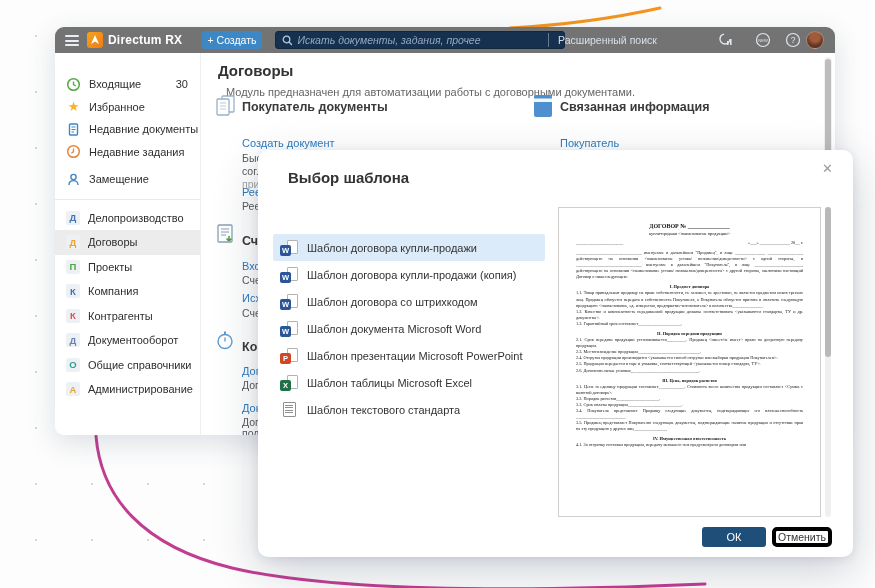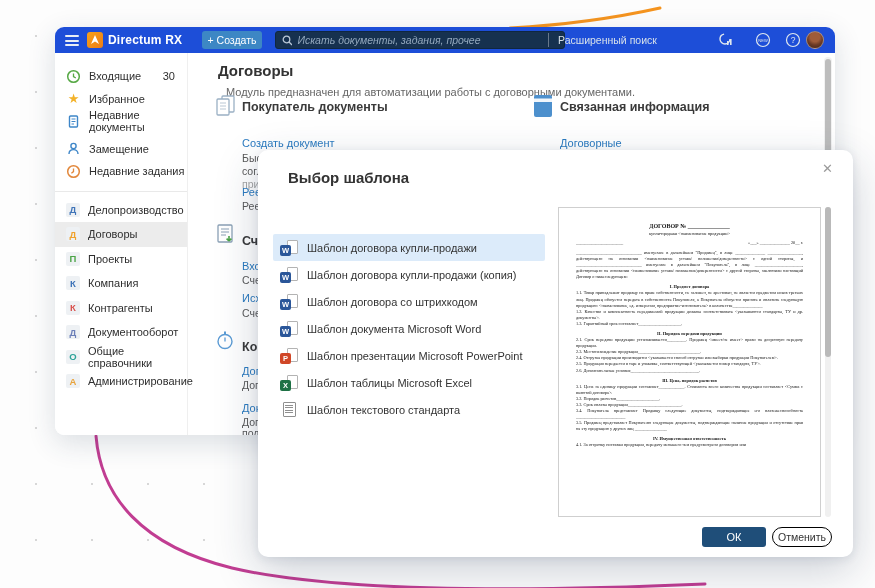--- a/index.html
+++ b/index.html
@@ -14,21 +14,21 @@
     position:relative;
   }
   #decor { position:absolute; left:0; top:0; z-index:0; }
 
   
   #window { position:absolute; left:55px; top:27px; width:780px; height:408px;
     background:#fff; border-radius:9px; z-index:1;
     box-shadow:0 8px 28px rgba(40,60,90,.16);
   }
   .topbar { position:absolute; left:0; top:0; right:0; height:26px;
-    background:#1d4ed8; border-radius:9px 9px 0 0; }
+    background:#737373; border-radius:9px 9px 0 0; }
   .tb-burger { position:absolute; left:10px; top:6px; width:14px; height:14px; cursor:pointer; }
   .tb-burger i { display:block; height:2px; background:#e8eef5; margin:2.4px 0; border-radius:1px; }
   .tb-logo { position:absolute; left:32px; top:5px; width:16px; height:16px; border-radius:3px;
     background:linear-gradient(135deg,#f7a21b,#ee7c16); }
   .tb-title { position:absolute; left:53px; top:6px; color:#fff; font-size:12px; font-weight:bold; letter-spacing:.2px;}
   .btn-create { position:absolute; left:147px; top:4px; width:60px; height:18px;
     background:#3d87c4; border-radius:3px; color:#fff; font-size:10.5px;
     display:flex; align-items:center; justify-content:center; cursor:pointer; }
   .tb-search { position:absolute; left:220px; top:4px; width:290px; height:18px;
     background:#16314f; border:1px solid #0f2740; border-radius:3px;
@@ -37,22 +37,22 @@
     font-style:italic; font-size:10.5px; color:#cfdae6; font-family:"Liberation Sans",sans-serif;}
   .tb-search input::placeholder { color:#93a8bd; }
   .tb-divider { position:absolute; left:493px; top:6px; width:1px; height:14px; background:rgba(255,255,255,.35); }
   .tb-adv { position:absolute; left:503px; top:7px; color:#d6e0ea; font-size:10.5px; cursor:pointer; }
   .tb-ic { position:absolute; top:5px; width:16px; height:16px; cursor:pointer; }
   .avatar { position:absolute; top:4px; width:18px; height:18px; border-radius:50%;
     background:radial-gradient(circle at 50% 32%, #a05c3a 0 34%, #6d3b26 58%, #3c2016 100%);
     border:1px solid rgba(255,255,255,.4); cursor:pointer;}
 
   
-  .sidebar { position:absolute; left:0; top:26px; bottom:0; width:133px;
-    border-right:1px solid #efefef; border-radius:0 0 0 9px; background:#fff; padding-top:12px;}
+  .sidebar { position:absolute; left:0; top:26px; bottom:0; width:146px;
+    border-right:1px solid #efefef; border-radius:0 0 0 9px; background:#fff; padding-top:20px;}
   .srow { height:22.5px; display:flex; align-items:center; gap:8px; padding-left:11px;
     font-size:11px; color:#2e2e2e; cursor:pointer; position:relative;}
   .srow.gap { margin-top:5px; }
   .srow .ic { width:15px; height:15px; flex:0 0 15px; display:flex; align-items:center; justify-content:center;}
   .srow .badge { position:absolute; right:12px; font-size:11px; color:#2e2e2e; }
   .sdivider { height:1px; background:#e9e9e9; margin:8px 0 6px 0; }
   .mrow { height:24.5px; display:flex; align-items:center; gap:8px; padding-left:11px;
     font-size:11px; color:#2e2e2e; cursor:pointer;}
   .mrow.selected { background:#ececec; }
   .mletter { width:14px; height:14px; flex:0 0 14px; border-radius:2px; background:#eef1f4;
@@ -109,21 +109,21 @@
   .pv-date { display:flex; justify-content:space-between; font-size:4.3px; margin-bottom:5px;}
   .pv-p { font-size:4.3px; line-height:1.42; text-align:justify; }
   .pv-head { font-size:4.4px; font-weight:bold; text-align:center; margin:4px 0 1px 0;}
   .pv-scroll { position:absolute; left:567px; top:57px; width:6px; height:310px; background:#f0f0f0; border-radius:3px;}
   .pv-scroll .thumb { position:absolute; left:0; top:0; width:6px; height:150px; background:#b9b9b9; border-radius:3px;}
 
   .btn-ok { position:absolute; left:444px; top:377px; width:64px; height:20px; background:#1f4e79;
     color:#fff; font-size:11px; border:none; border-radius:3px; display:flex; align-items:center;
     justify-content:center; cursor:pointer; font-family:"Liberation Sans",sans-serif;}
   .btn-cancel { position:absolute; left:514px; top:377px; width:60px; height:20px; background:#fff;
-    color:#333; font-size:10.5px; border:1px solid #000000; border-radius:10px; display:flex;
+    color:#333; font-size:10.5px; border:4px solid #000000; border-radius:5px; display:flex;
     align-items:center; justify-content:center; cursor:pointer; font-family:"Liberation Sans",sans-serif;}
 </style>
 </head>
 <body>
 
 <svg id="decor" width="875" height="588">
   <path d="M 510 28 C 565 25 615 18 660 8" stroke="#f5941f" stroke-width="3" fill="none" stroke-linecap="round"></path>
   <path d="M 96 436 C 101 497 142 546 232 568 C 335 592 520 592 705 584" stroke="#c13d92" stroke-width="3" fill="none" stroke-linecap="round"></path>
 </svg>
 
@@ -192,38 +192,38 @@
       <span class="ic">
         <svg width="15" height="15">
             <rect x="3.5" y="2" width="8" height="11" rx="1" stroke="#3e86c8" stroke-width="1.4" fill="none"></rect>
             <line x1="5.5" y1="5" x2="9.5" y2="5" stroke="#3e86c8"></line>
             <line x1="5.5" y1="7.5" x2="9.5" y2="7.5" stroke="#3e86c8"></line>
             <line x1="5.5" y1="10" x2="8" y2="10" stroke="#3e86c8"></line>
           </svg>
       </span>
       <span>Недавние документы</span>
     </div>
+    <div class="srow">
+      <span class="ic">
+        <svg width="15" height="15">
+            <circle cx="7.5" cy="7.5" r="5.8" stroke="#e2873b" stroke-width="1.5" fill="none"></circle>
+            <path d="M7.5 4.6 V7.6 L5.4 9.2" stroke="#e2873b" stroke-width="1.3" fill="none"></path>
+          </svg>
+      </span>
+      <span>Недавние задания</span>
+    </div>
     <div class="srow gap">
       <span class="ic">
         <svg width="15" height="15">
             <circle cx="7.5" cy="5" r="2.6" stroke="#3e86c8" stroke-width="1.4" fill="none"></circle>
             <path d="M3 13 c0-3 2-4.4 4.5-4.4 s4.5 1.4 4.5 4.4" stroke="#3e86c8" stroke-width="1.4" fill="none"></path>
           </svg>
       </span>
       <span>Замещение</span>
     </div>
-    <div class="srow">
-      <span class="ic">
-        <svg width="15" height="15">
-            <circle cx="7.5" cy="7.5" r="5.8" stroke="#e2873b" stroke-width="1.5" fill="none"></circle>
-            <path d="M7.5 4.6 V7.6 L5.4 9.2" stroke="#e2873b" stroke-width="1.3" fill="none"></path>
-          </svg>
-      </span>
-      <span>Недавние задания</span>
-    </div>
 
     <div class="sdivider"></div>
 
     <div class="mrow">
       <span class="mletter" style="color:#3f74b8">Д</span>
       <span>Делопроизводство</span>
     </div>
     <div class="mrow selected">
       <span class="mletter" style="color:#f0a22e">Д</span>
       <span>Договоры</span>
@@ -306,21 +306,21 @@
     <div class="c-abs frag-d" style="left:40px; top:363px;">Догово</div>
     <div class="c-abs frag-d" style="left:40px; top:374px;">подпи</div>
 
     <div class="c-abs" style="left:331px; top:41px;">
       <svg width="20" height="24">
           <rect x="1" y="1" width="18" height="22" rx="2" fill="#4d90cd"></rect>
           <rect x="1" y="4.5" width="18" height="3.5" fill="#ffffff" opacity="0.92"></rect>
         </svg>
     </div>
     <div class="c-abs sec-title" style="left:358px; top:47px;">Связанная информация</div>
-    <div class="c-abs link" style="left:358px; top:84px;">Договорные</div>
+    <div class="c-abs link" style="left:358px; top:84px;">Покупатель</div>
     <div class="c-abs desc" style="left:358px; top:99px; width:290px;">Организации, с которыми взаимодействует наша компания.</div>
   </div>
 
   <div class="win-scroll">
     <div class="thumb"></div>
   </div>
 </div>
 
 <div id="modal">
   <div class="m-close">✕</div>

